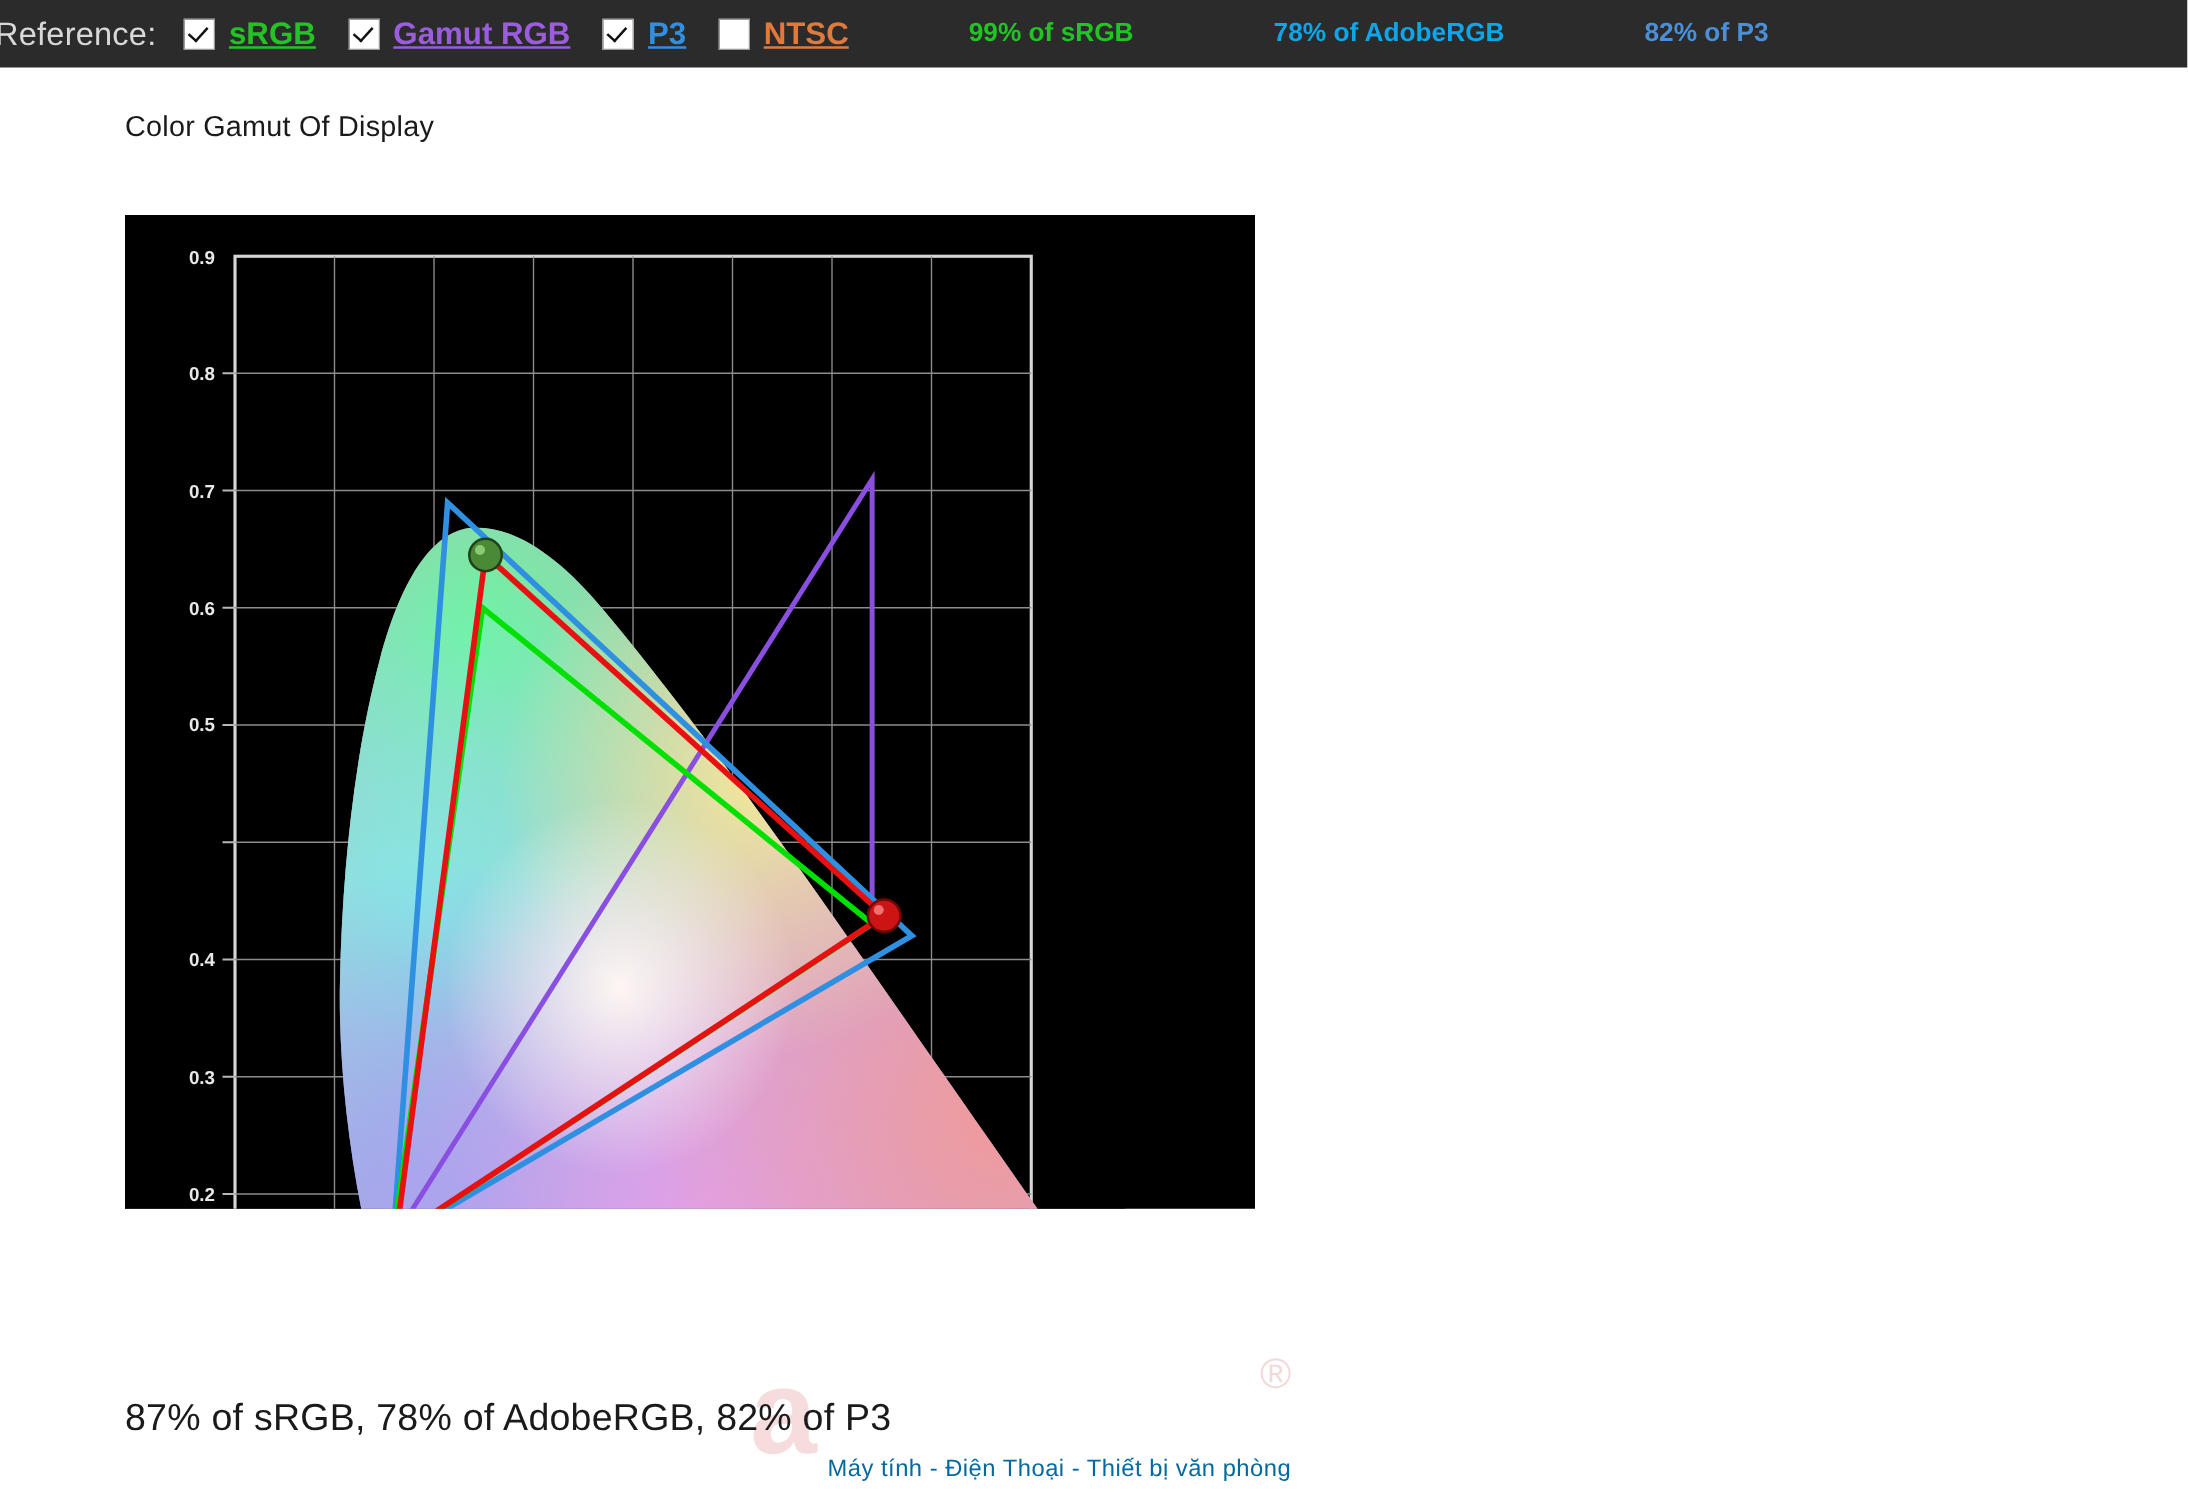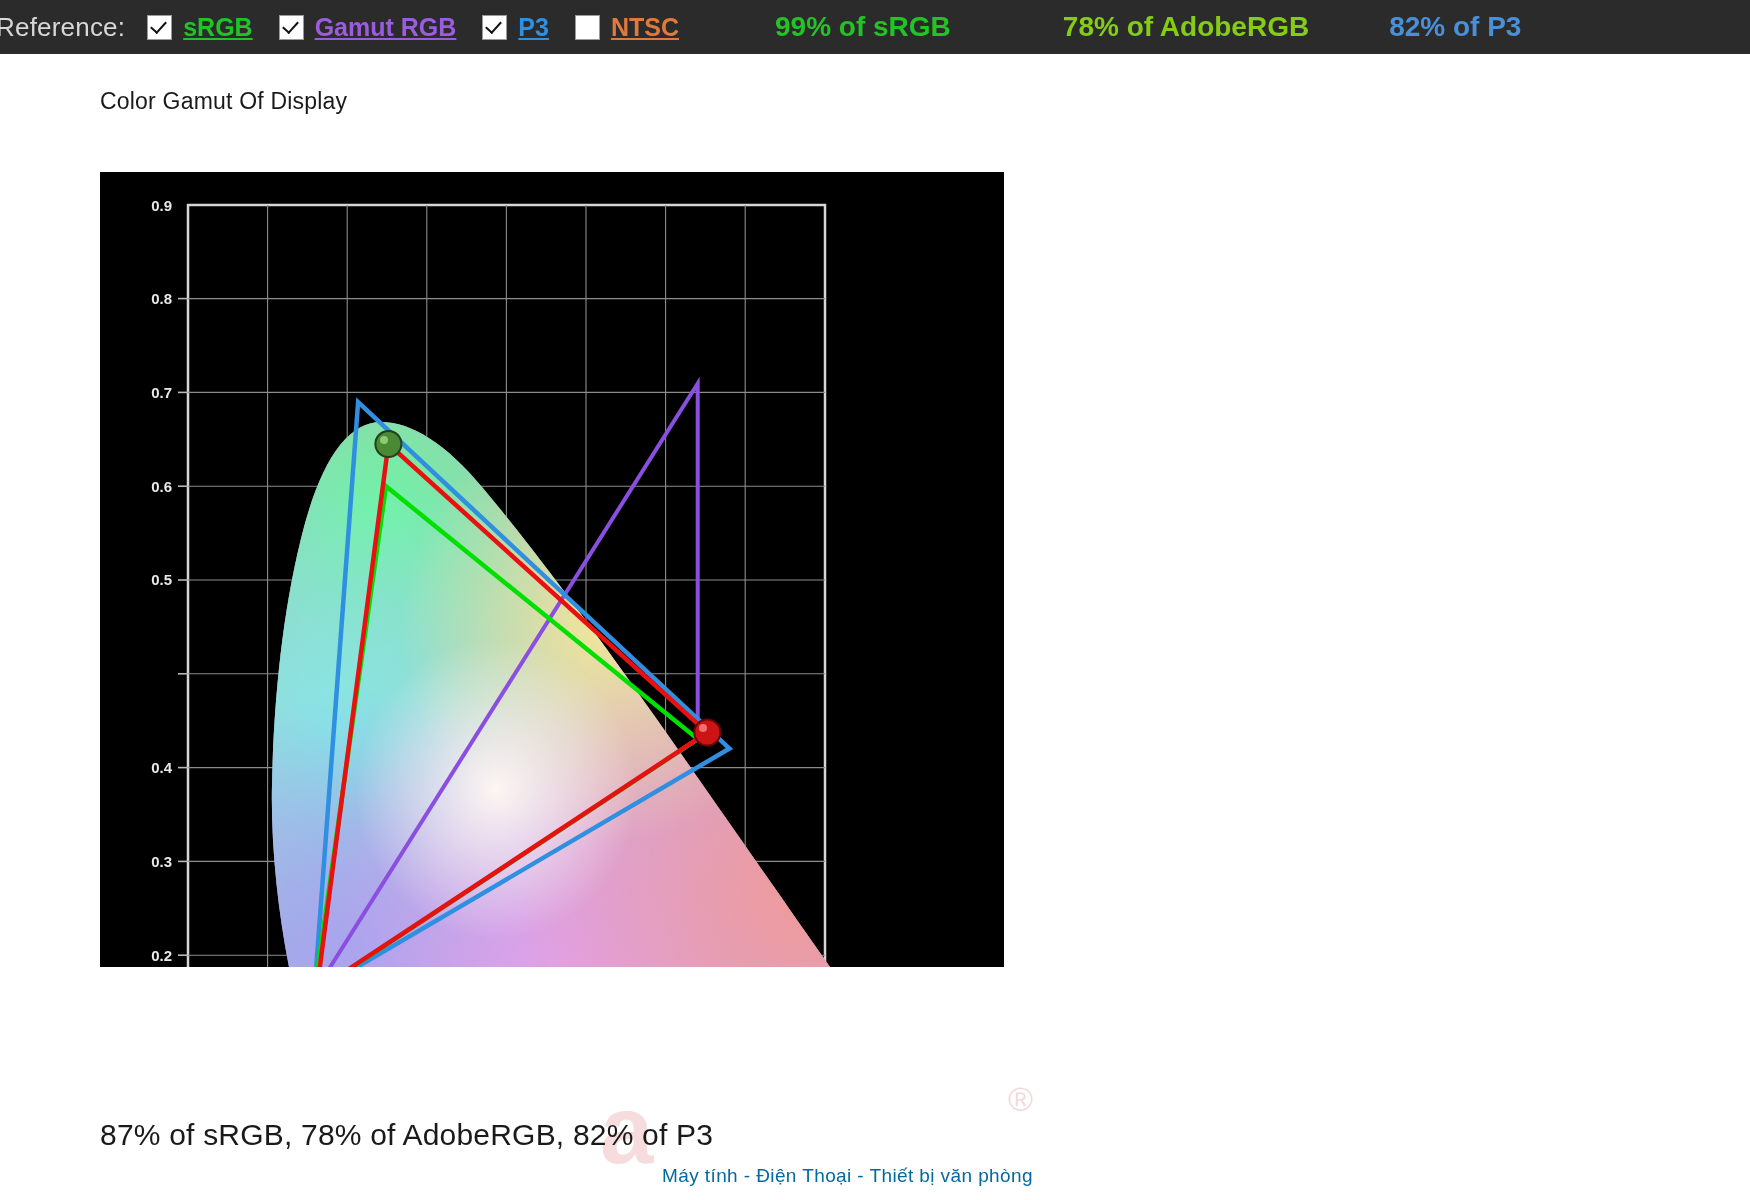--- a/index.html
+++ b/index.html
@@ -26,21 +26,21 @@
   .ref-item{display:flex;align-items:center;margin-right:26px;white-space:nowrap;}
   .cbx{
     width:23px;height:23px;background:#ffffff;border:1px solid #9a9a9a;
     display:inline-block;position:relative;margin-right:11px;flex:none;
   }
   .cbx.checked:after{
     content:"";position:absolute;left:6px;top:2px;width:7px;height:13px;
     border:solid #111;border-width:0 2.6px 2.6px 0;transform:rotate(42deg);
   }
   .ref-item .name{font-size:25px;font-weight:700;text-decoration:underline;}
-  .pct{font-size:28px;font-weight:700;white-space:nowrap;}
+  .pct{font-size:21px;font-weight:700;white-space:nowrap;}
 
   
   #chart-title{
     position:absolute;left:100px;top:88px;
     font-size:23px;color:#1a1a1a;font-weight:400;letter-spacing:.2px;
   }
   #chart-caption{
     position:absolute;left:100px;top:1118px;
     font-size:30px;color:#1a1a1a;font-weight:400;letter-spacing:.2px;
   }
@@ -93,21 +93,21 @@
     <span class="cbx checked"></span>
     <span class="name" style="color:#2f8fe0">P3</span>
   </div>
 
   <div class="ref-item" style="margin-right:96px">
     <span class="cbx"></span>
     <span class="name" style="color:#e07a3c">NTSC</span>
   </div>
 
   <span class="pct" style="color:#22c425;margin-right:112px">99% of sRGB</span>
-  <span class="pct" style="color:#84cc16;margin-right:80px">78% of AdobeRGB</span>
+  <span class="pct" style="color:#0ea5e9;margin-right:112px">78% of AdobeRGB</span>
   <span class="pct" style="color:#4a90d9">82% of P3</span>
 </div>
 
 <div id="chart-title">Color Gamut Of Display</div>
 
 <div id="gamut-chart">
   <svg width="800" height="795" viewBox="0 0 800 795" xmlns="http://www.w3.org/2000/svg">
     <defs>
 
       <clipPath id="horseshoe-clip">

